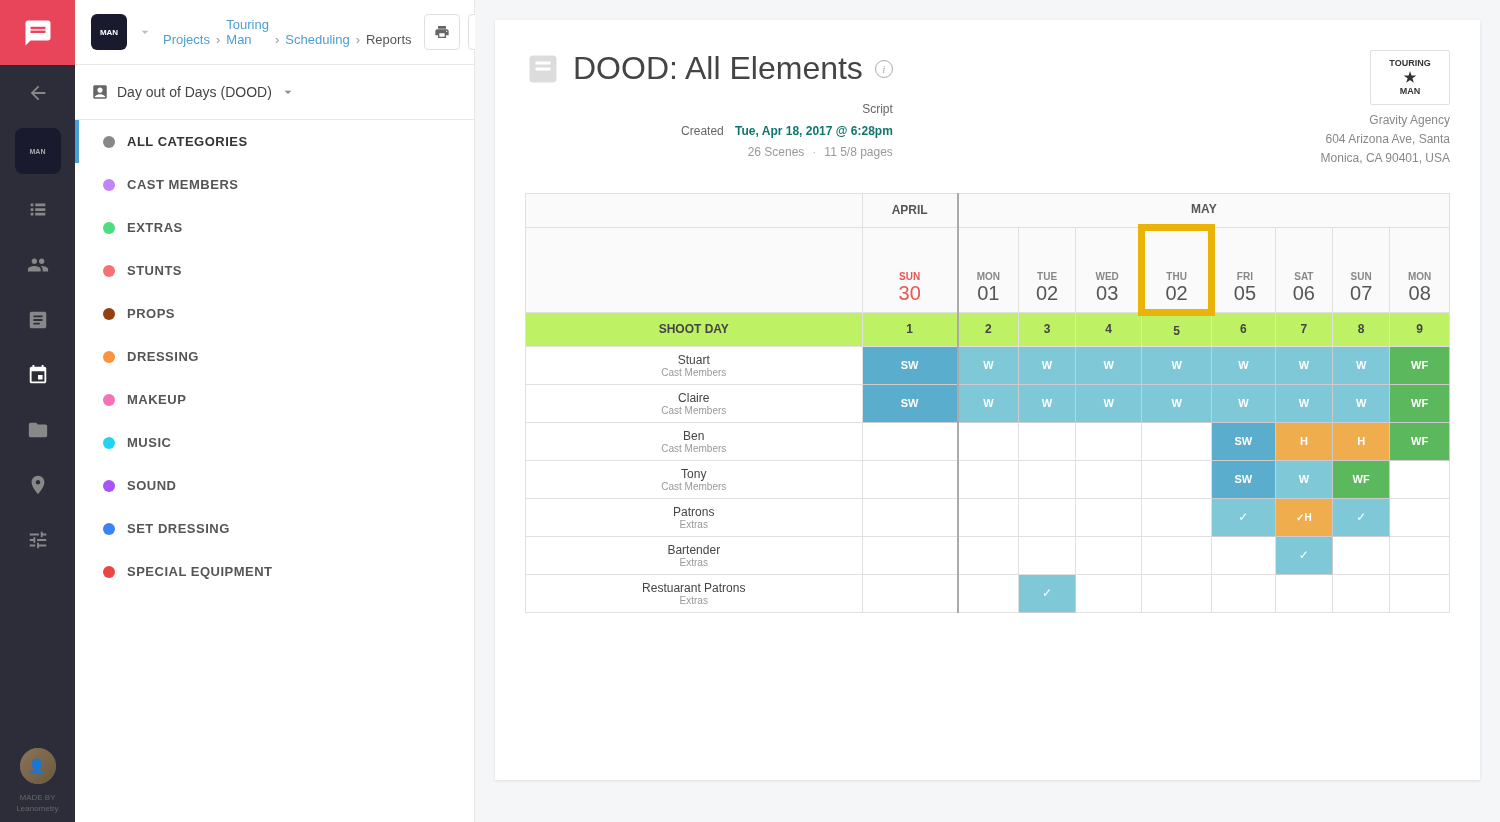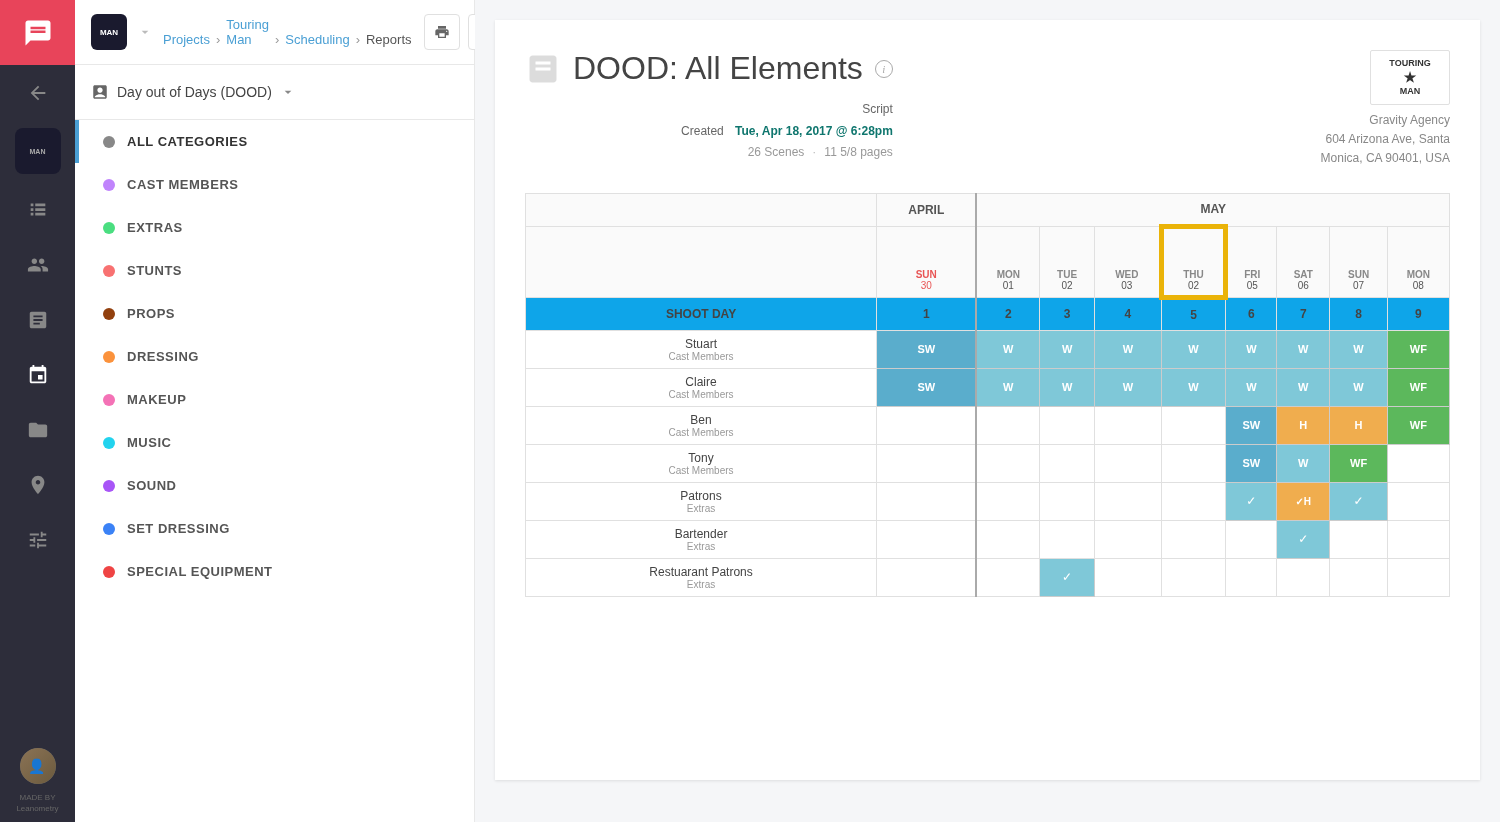--- a/index.html
+++ b/index.html
@@ -216,27 +216,27 @@
       font-size: 12px;
       font-weight: 600;
       color: #555;
       padding: 8px 4px;
     }
     .day-header-row th {
       padding: 4px 2px;
     }
     .day-name { font-size: 10px; color: #888; margin-top: 36px; }
     .day-name.red { color: #e85555; }
-    .day-num { font-size: 10px; color: #555; font-weight: 400; }
+    .day-num { font-size: 20px; color: #555; font-weight: 400; }
     .day-num.red { color: #e85555; }
     .shoot-day-row td {
       font-weight: 700;
       font-size: 12px;
       color: #444;
-      background: #0ea5e9;
+      background: #bef264;
       padding: 8px 4px;
     }
     .shoot-day-label { text-align: left; padding-left: 10px; font-size: 12px; font-weight: 700; color: #333; }
 
     .name-cell { text-align: left; padding-left: 10px; min-width: 160px; }
     .name-cell .person-name { font-size: 12px; color: #444; font-weight: 500; }
     .name-cell .person-type { font-size: 10px; color: #999; }
 
     .cell-sw { background: #5aadcc; color: #fff; font-weight: 700; font-size: 11px; }
     .cell-w { background: #7fc8d8; color: #fff; font-weight: 700; font-size: 11px; }
@@ -474,21 +474,21 @@
           <div class="day-num">01</div>
         </th>
         <th style="border:1px solid #e0e0e0;">
           <div class="day-name">TUE</div>
           <div class="day-num">02</div>
         </th>
         <th style="border:1px solid #e0e0e0;">
           <div class="day-name">WED</div>
           <div class="day-num">03</div>
         </th>
-        <th style="border:5px solid #eab308;">
+        <th style="border:7px solid #eab308;">
           <div class="day-name">THU</div>
           <div class="day-num">02</div>
         </th>
         <th style="border:1px solid #e0e0e0;">
           <div class="day-name">FRI</div>
           <div class="day-num">05</div>
         </th>
         <th style="border:1px solid #e0e0e0;">
           <div class="day-name">SAT</div>
           <div class="day-num">06</div>

